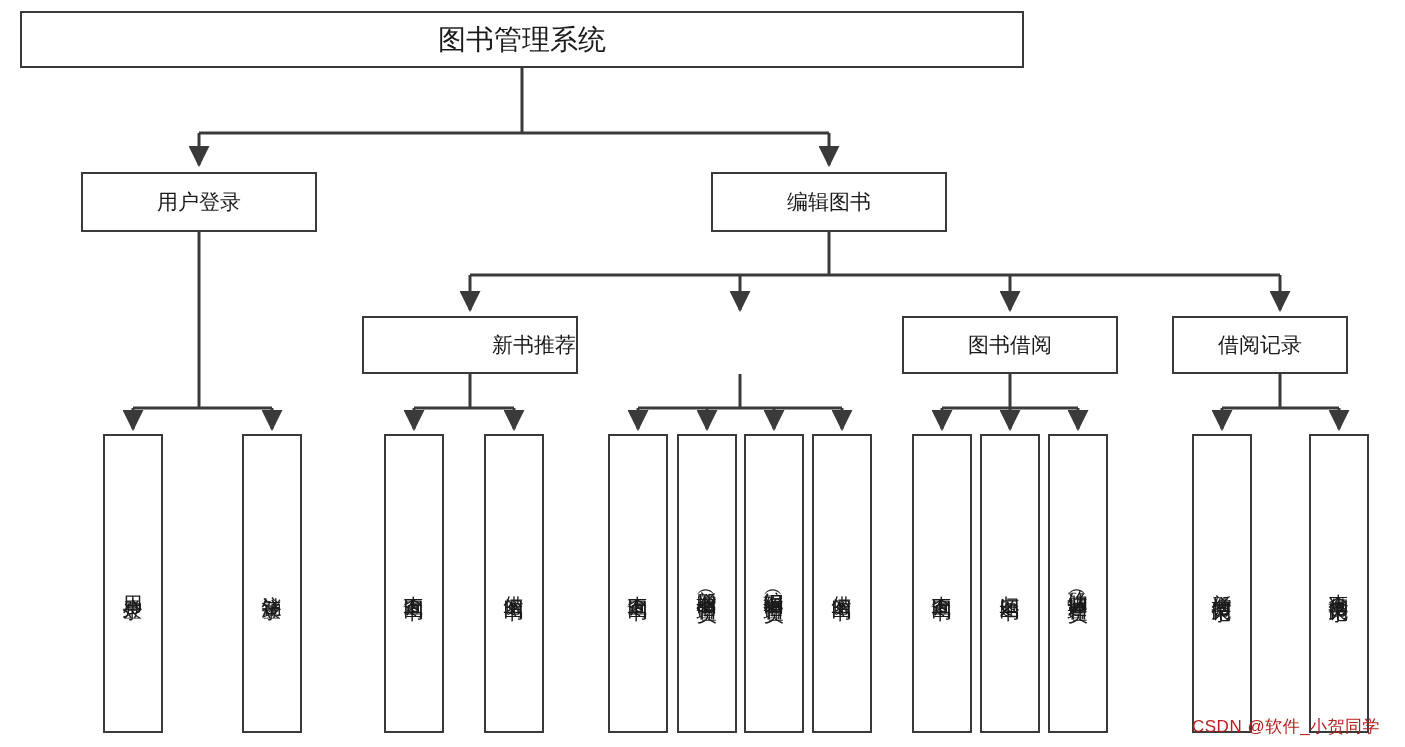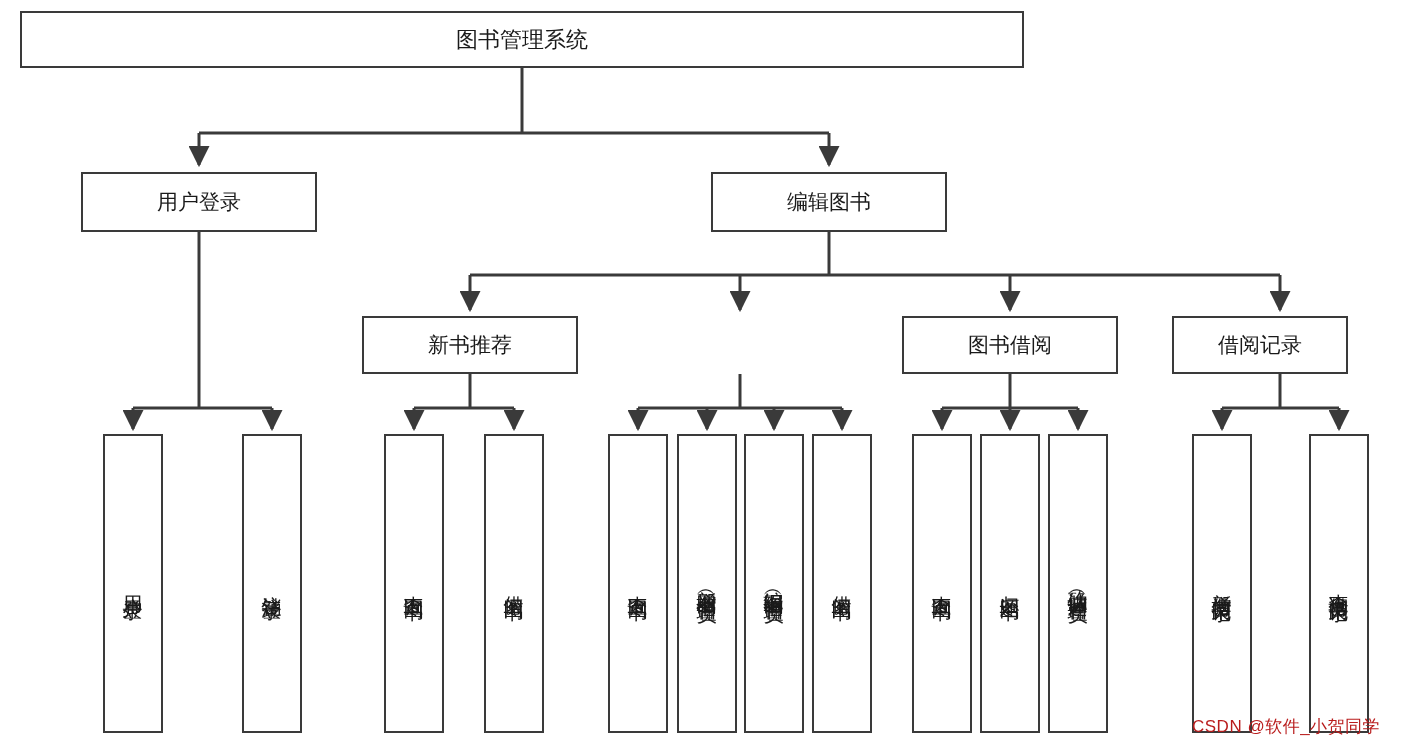--- a/index.html
+++ b/index.html
@@ -16,21 +16,21 @@
     justify-content:center;
     color:#1a1a1a;
   }
   .node .lbl{
     display:block;
     text-align:center;
     line-height:1.18;
     white-space:nowrap;
   }
   .node.h .lbl{font-size:21px;}
-  .node.root .lbl{font-size:22px;}
+  .node.root .lbl{font-size:28px;}
   .node.v{ }
   .node.v .lbl{
     writing-mode:vertical-rl;
     text-orientation:upright;
     font-size:20px;
     letter-spacing:2px;
     line-height:1.0;
     white-space:nowrap;
   }
   .watermark{
@@ -100,21 +100,21 @@
     <span class="lbl">图书管理系统</span>
   </div>
 
   <div class="node h" style="left:81px;top:172px;width:236px;height:60px;">
     <span class="lbl">用户登录</span>
   </div>
   <div class="node h" style="left:711px;top:172px;width:236px;height:60px;">
     <span class="lbl">编辑图书</span>
   </div>
 
-  <div class="node h" style="left:362px;top:316px;width:216px;height:58px;">
+  <div class="node h" style="left:362px;top:316px;width:216px;height:58px;justify-content:flex-end;">
     <span class="lbl">新书推荐</span>
   </div>
   <div class="node h" style="left:902px;top:316px;width:216px;height:58px;">
     <span class="lbl">图书借阅</span>
   </div>
   <div class="node h" style="left:1172px;top:316px;width:176px;height:58px;">
     <span class="lbl">借阅记录</span>
   </div>
 
   <div class="node v" style="left:103px;top:434px;width:60px;height:299px;">

